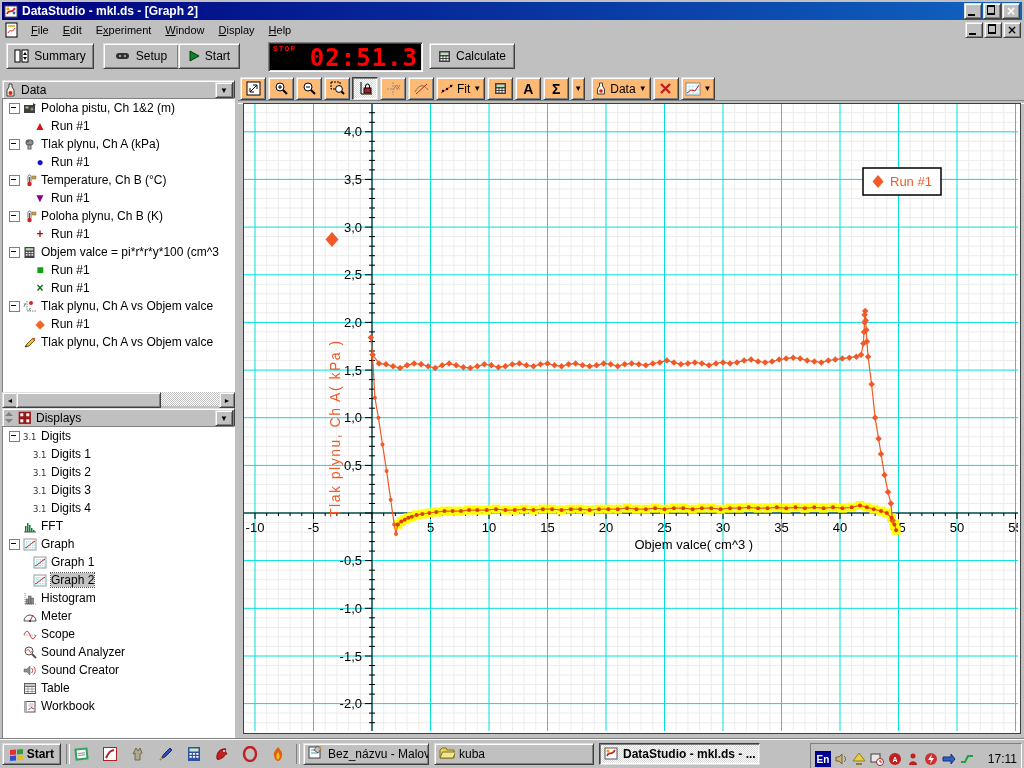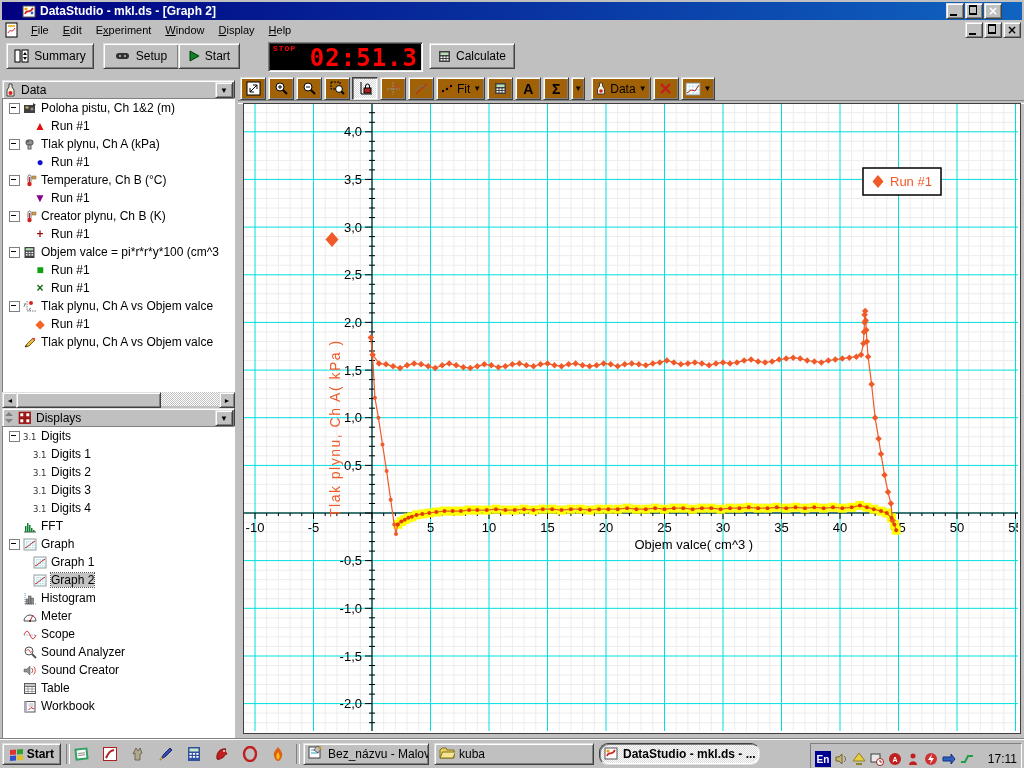--- a/index.html
+++ b/index.html
@@ -4,21 +4,21 @@
 <style>
   html,body{margin:0;padding:0;}
   #screen{position:relative;width:1024px;height:768px;background:#c0c0c0;
     font-family:"Liberation Sans","DejaVu Sans",sans-serif;font-size:11px;color:#000;overflow:hidden;}
   .raised{border:1px solid;border-color:#dfdfdf #404040 #404040 #dfdfdf;box-shadow:inset 1px 1px 0 #fff, inset -1px -1px 0 #808080;}
   .sunken{border:1px solid;border-color:#808080 #fff #fff #808080;box-shadow:inset 1px 1px 0 #404040, inset -1px -1px 0 #dfdfdf;}
   .flat-sunken{border:1px solid;border-color:#808080 #fff #fff #808080;}
 
   
   #titlebar{position:absolute;left:2px;top:2px;right:2px;height:18px;background:linear-gradient(90deg,#000080,#1064c0);
-    display:flex;align-items:center;padding:0 20px;color:#fff;font-weight:bold;font-size:12px;}
+    display:flex;align-items:center;padding:0 2px;color:#fff;font-weight:bold;font-size:12px;}
   #titlebar .ttl{margin-left:4px;flex:1;white-space:nowrap;}
   .winbtns{display:flex;gap:1px;}
   .wbtn{width:16px;height:14px;background:#c0c0c0;display:flex;align-items:center;justify-content:center;position:relative;}
   .g-min{position:absolute;left:3px;bottom:2px;width:7px;height:2px;background:#000;}
   .g-rest{position:absolute;left:3px;top:2px;width:8px;height:8px;}
   .g-rest:before{content:"";position:absolute;right:0;top:0;width:6px;height:6px;border:1px solid #000;border-top-width:2px;background:#c0c0c0;}
   .g-rest:after{content:"";position:absolute;left:0;bottom:0;width:6px;height:6px;border:1px solid #000;border-top-width:2px;background:#c0c0c0;}
   .g-close{font-weight:bold;font-size:12px;line-height:10px;font-family:"DejaVu Sans",sans-serif;}
 
   
@@ -51,21 +51,21 @@
 
   
   #hscroll{position:absolute;left:2px;height:14px;right:2px;background:#c0c0c0;background-image:conic-gradient(#fff 25%,#c0c0c0 0 50%,#fff 0 75%,#c0c0c0 0);background-size:2px 2px;}
   .sbtn{position:absolute;top:0;width:14px;height:14px;background:#c0c0c0;display:flex;align-items:center;justify-content:center;font-size:7px;}
   #hthumb{position:absolute;left:14px;top:0;width:143px;height:14px;background:#c0c0c0;}
 
   
   #grapharea{position:absolute;left:238px;top:74px;right:0;bottom:28px;background:#c0c0c0;}
   #graphtoolbar{position:absolute;left:2px;top:3px;height:23px;display:flex;align-items:flex-start;gap:2px;}
   #graphtoolbar .sep{width:2px;}
-  .tbtn{width:24px;height:21px;background:#a16207;display:flex;align-items:center;justify-content:center;flex:none;}
+  .tbtn{width:24px;height:21px;background:#fdba74;display:flex;align-items:center;justify-content:center;flex:none;}
   .tbtn.grp{width:auto;padding:0 3px;gap:3px;font-size:12px;}
   .tbtn.pressed{border-color:#404040 #dfdfdf #dfdfdf #404040;box-shadow:inset 1px 1px 0 #808080, inset -1px -1px 0 #fff;background-image:conic-gradient(#fff 25%,#d8d8d8 0 50%,#fff 0 75%,#d8d8d8 0);background-size:2px 2px;}
   .tbtn .dd{font-size:8px;}
   #gtbline{position:absolute;left:0;right:0;top:26px;height:2px;border-top:1px solid #808080;border-bottom:1px solid #fff;}
   #plotwrap{position:absolute;left:5px;top:29px;width:776px;height:629px;border:1px solid #404040;background:#fff;}
 
   
   #taskbar{position:absolute;left:0;bottom:0;width:1024px;height:28px;background:#c0c0c0;border-top:1px solid #fff;box-shadow:0 -1px 0 #808080;}
   #startbtn{position:absolute;left:2px;top:3px;width:59px;height:22px;background:#c0c0c0;display:flex;align-items:center;justify-content:center;gap:3px;font-weight:bold;font-size:12px;}
   .tsep{position:absolute;top:4px;width:2px;height:20px;border-left:1px solid #808080;border-right:1px solid #fff;}
@@ -225,21 +225,21 @@
         </div>
         <div class="trow">
           <span class="dots" style="width:6px;"></span>
           <span class="expbox"></span>
           <span class="icon13" style="margin-left:3px;"><svg width="14" height="13">
               <rect x="5" y="1" width="3" height="8" rx="1.5" fill="#fff" stroke="#707070"></rect>
               <rect x="6" y="3" width="1" height="6" fill="#d02020"></rect>
               <circle cx="6.5" cy="10" r="2.2" fill="#d02020"></circle>
               <rect x="9" y="2" width="4" height="3" fill="#c8a050" stroke="#806030" stroke-width="0.5"></rect>
             </svg></span>
-          <span class="lbl">Creator plynu, Ch B (K)</span>
+          <span class="lbl">Poloha plynu, Ch B (K)</span>
         </div>
         <div class="trow">
           <span style="width:30px;flex:none;"></span>
           <span class="mk" style="color:#991111">+</span>
           <span class="lbl">Run #1</span>
         </div>
         <div class="trow">
           <span class="dots" style="width:6px;"></span>
           <span class="expbox"></span>
           <span class="icon13" style="margin-left:3px;"><svg width="14" height="13">
@@ -1166,21 +1166,21 @@
               <path d="M9 1 l4 3 -3 4 -4 -3 z" fill="#c0c0c0" stroke="#606060"></path>
               <circle cx="12" cy="3" r="1.5" fill="#d0a020"></circle>
             </svg></span>
           <span>Bez_názvu - Malování</span>
         </button><button class="taskbtn raised" style="left: 434px; width: 160px;">
           <span><svg width="16" height="14">
               <path d="M1 4 l2 -2 h4 l1 2 h7 v8 h-14 z" fill="#e8d060" stroke="#807020"></path>
               <path d="M1 12 l2.5 -6 h13 l-2.5 6 z" fill="#f5e590" stroke="#807020"></path>
             </svg></span>
           <span>kuba</span>
-        </button><button class="taskbtn raised active" style="left: 599px; width: 161px; border-radius: 9px;">
+        </button><button class="taskbtn raised active" style="left: 599px; width: 161px;">
           <span><svg width="15" height="14">
               <rect x="1" y="2" width="12" height="11" fill="#fff" stroke="#555"></rect>
               <path d="M3 10 C5 4,7 11,11 4" stroke="#d02020" fill="none" stroke-width="1.6"></path>
               <circle cx="4" cy="5" r="1.6" fill="#f0a000"></circle>
             </svg></span>
           <span>DataStudio - mkl.ds - ...</span>
         </button></span>
     <div id="tray" class="flat-sunken">
       <span class="trayicon" style="background:#000090;color:#fff;font-size:10px;font-weight:bold;">En</span>
       <span id="trayicons" style="display: flex; gap: 2px;">

